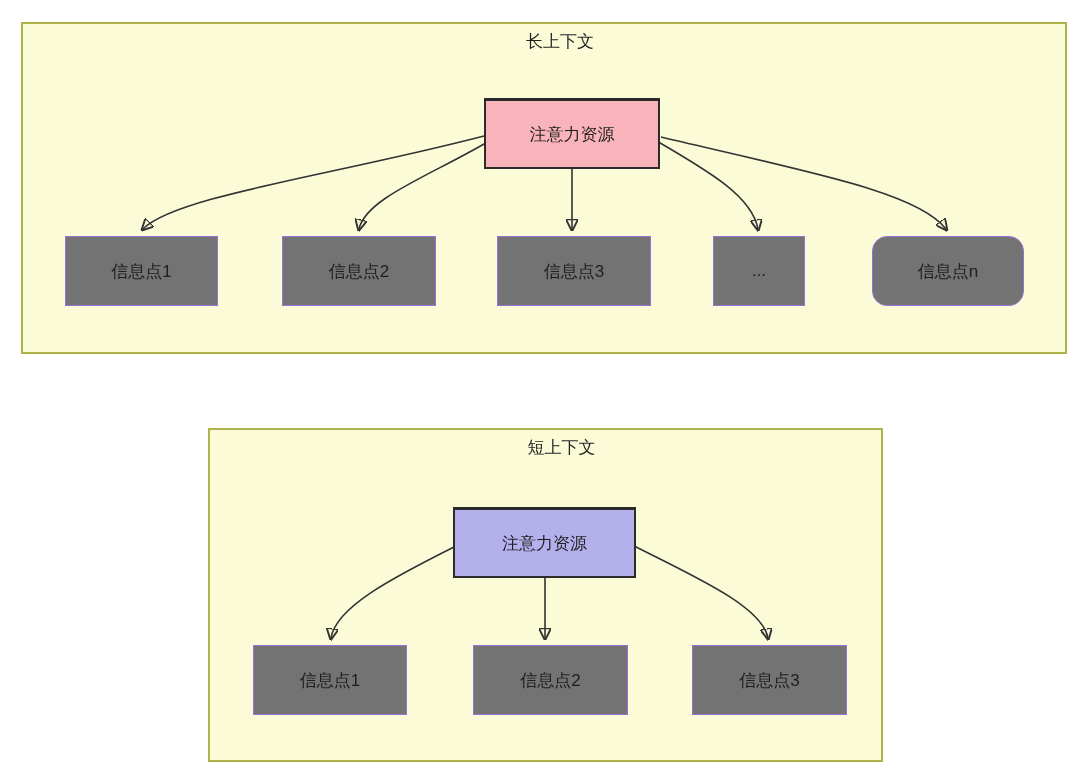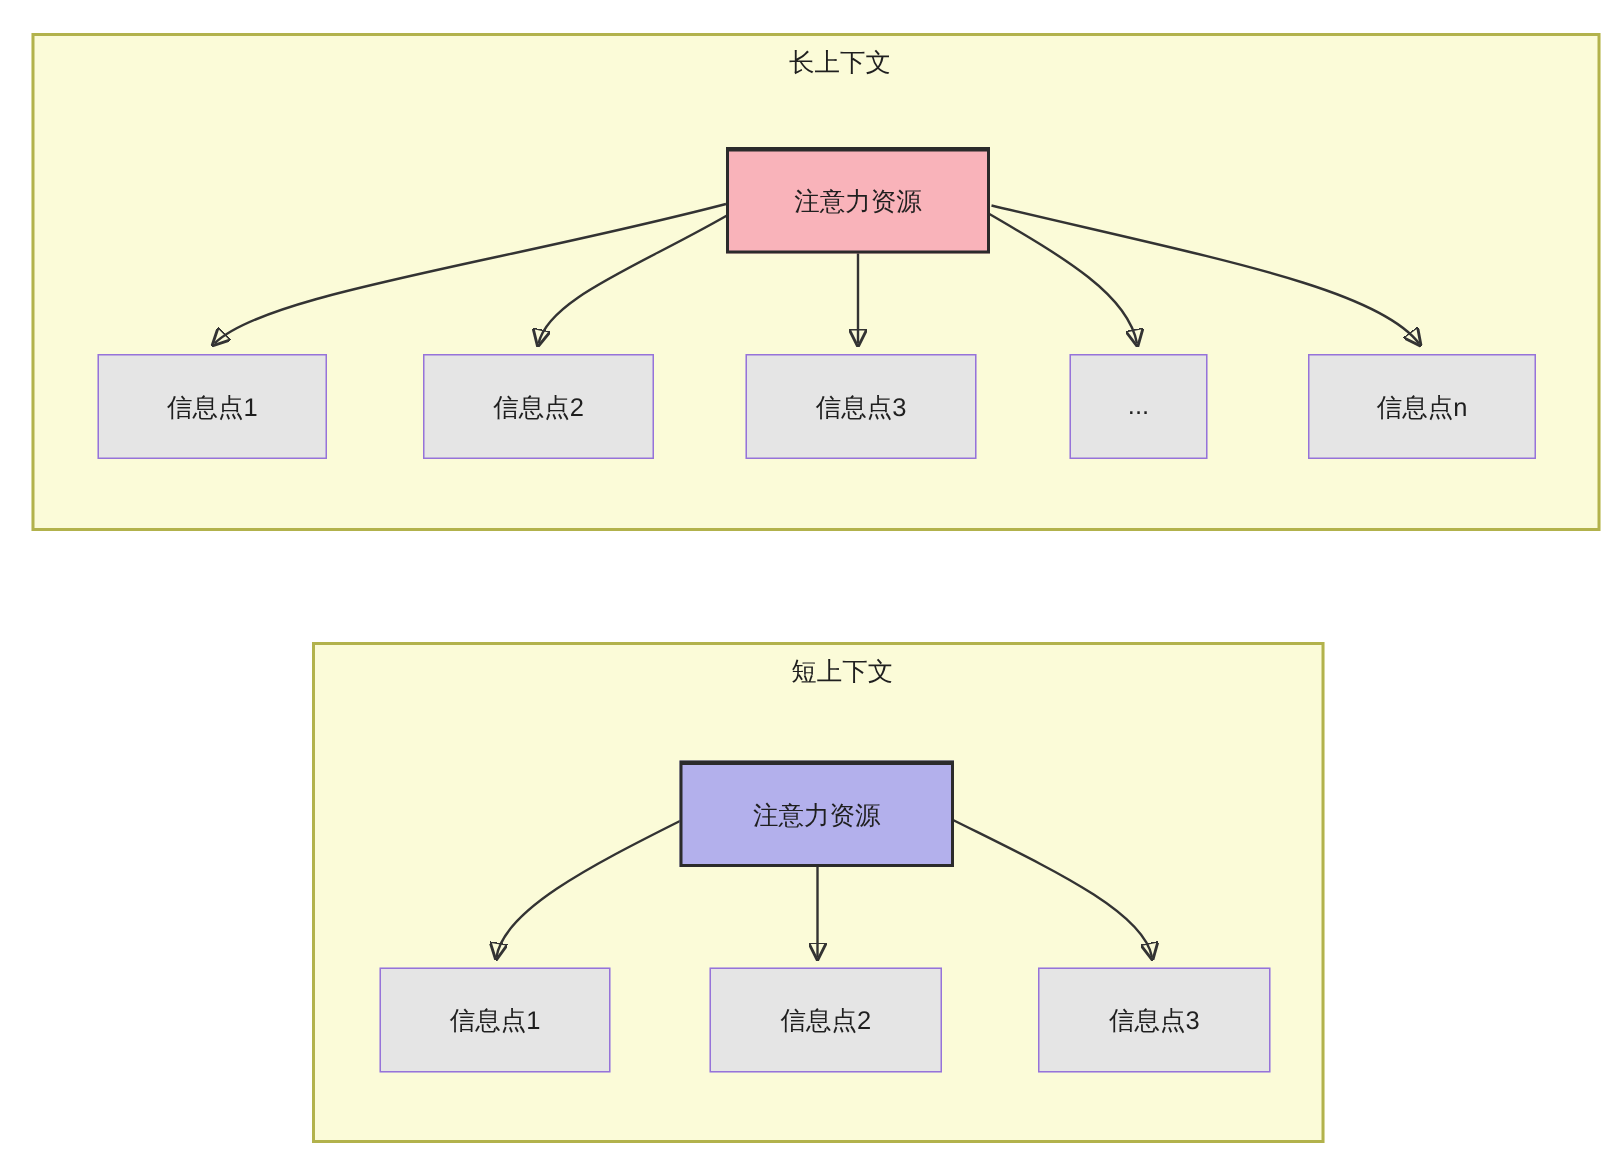--- a/index.html
+++ b/index.html
@@ -44,35 +44,35 @@
     justify-content: center;
     font-size: 17px;
     color: #1f1f1f;
     margin-top: 30px;
   }
   .attn-long  { left: 484px; top: 68px;  width: 176px; height: 71px; background: #f9b3ba; }
   .attn-short { left: 453px; top: 477px; width: 183px; height: 71px; background: #b3b0ec; }
   .info-node {
     position: absolute;
     box-sizing: border-box;
-    background: #e5e5e5;
+    background: #737373;
     border: 1.5px solid #9673d9;
     display: flex;
     align-items: center;
     justify-content: center;
     font-size: 17px;
     color: #1f1f1f;
   }
   .row-long  { top: 236px; height: 70px; }
   .row-short { top: 645px; height: 70px; }
   .n-l1 { left: 65px;  width: 153px; }
   .n-l2 { left: 282px; width: 154px; }
   .n-l3 { left: 497px; width: 154px; }
   .n-l4 { left: 713px; width: 92px;  }
-  .n-l5 { left: 872px; width: 152px; }
+  .n-l5 { left: 872px; width: 152px; border-radius: 15px; }
   .n-s1 { left: 253px; width: 154px; }
   .n-s2 { left: 473px; width: 155px; }
   .n-s3 { left: 692px; width: 155px; }
   .arrows-layer {
     position: absolute;
     left: 0; top: 0;
     width: 1080px;
     height: 774px;
     pointer-events: none;
   }

